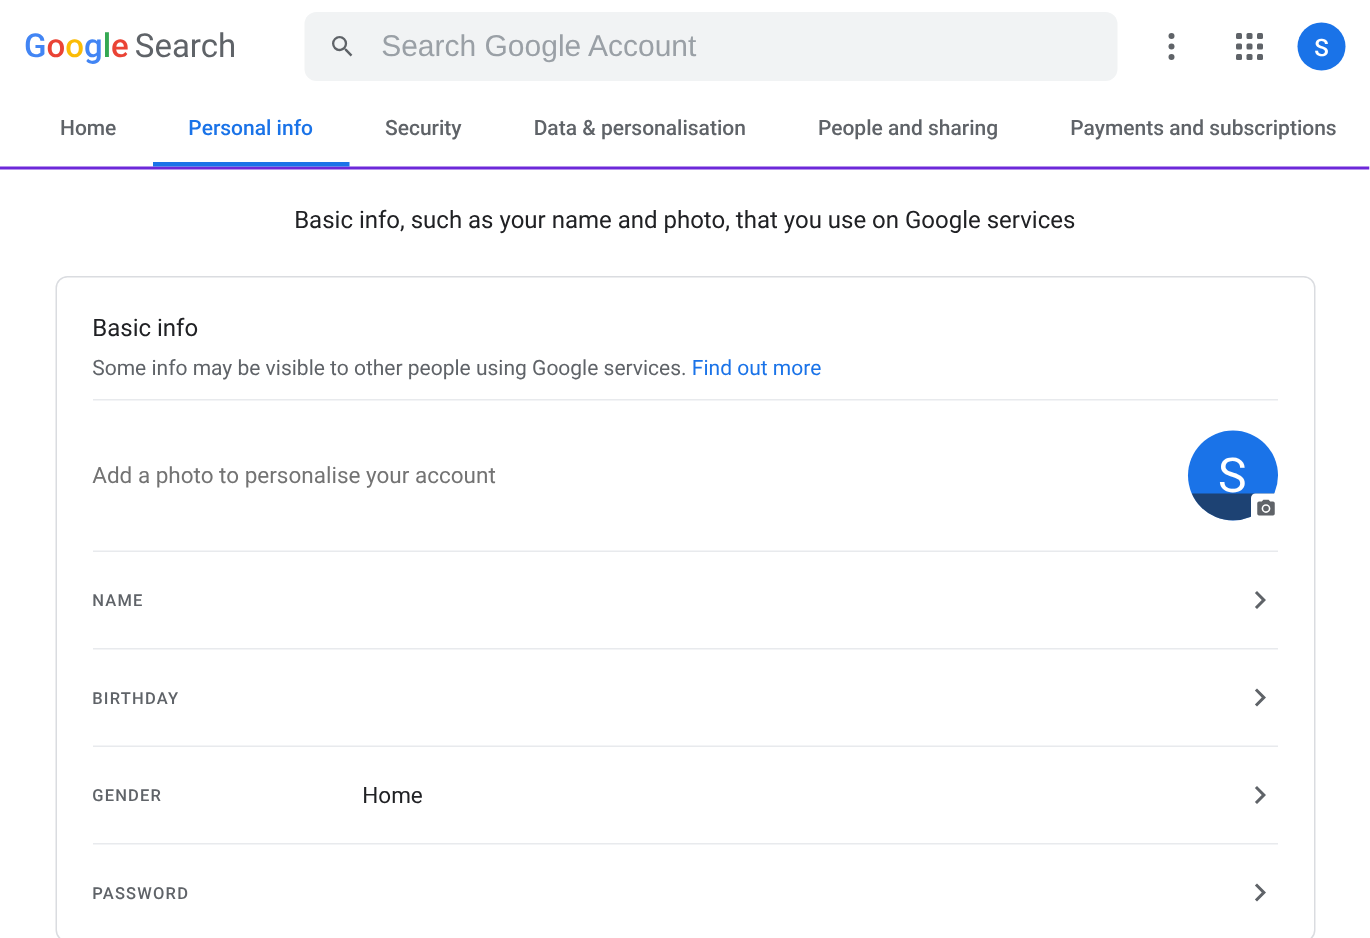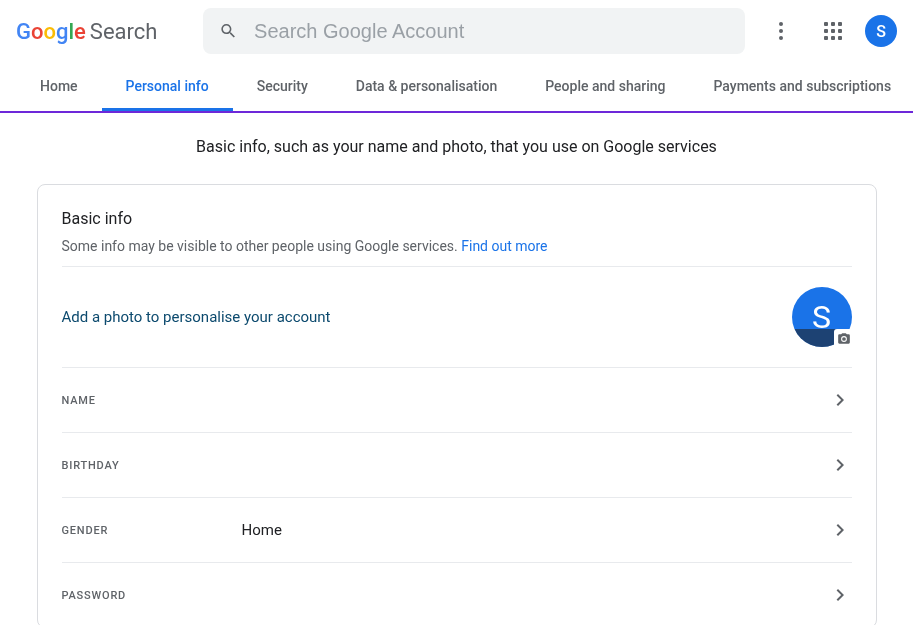--- a/index.html
+++ b/index.html
@@ -151,21 +151,21 @@
       width: 180px;
       flex-shrink: 0;
     }
     .row-value {
       font-size: 15px;
       color: #202124;
       flex: 1;
     }
     .row-desc {
       font-size: 15px;
-      color: #0c4a6e;
+      color: #737373;
       flex: 1;
     }
     .chevron {
       color: #5f6368;
       flex-shrink: 0;
     }
     .photo-circle {
       position: relative;
       width: 60px;
       height: 60px;

